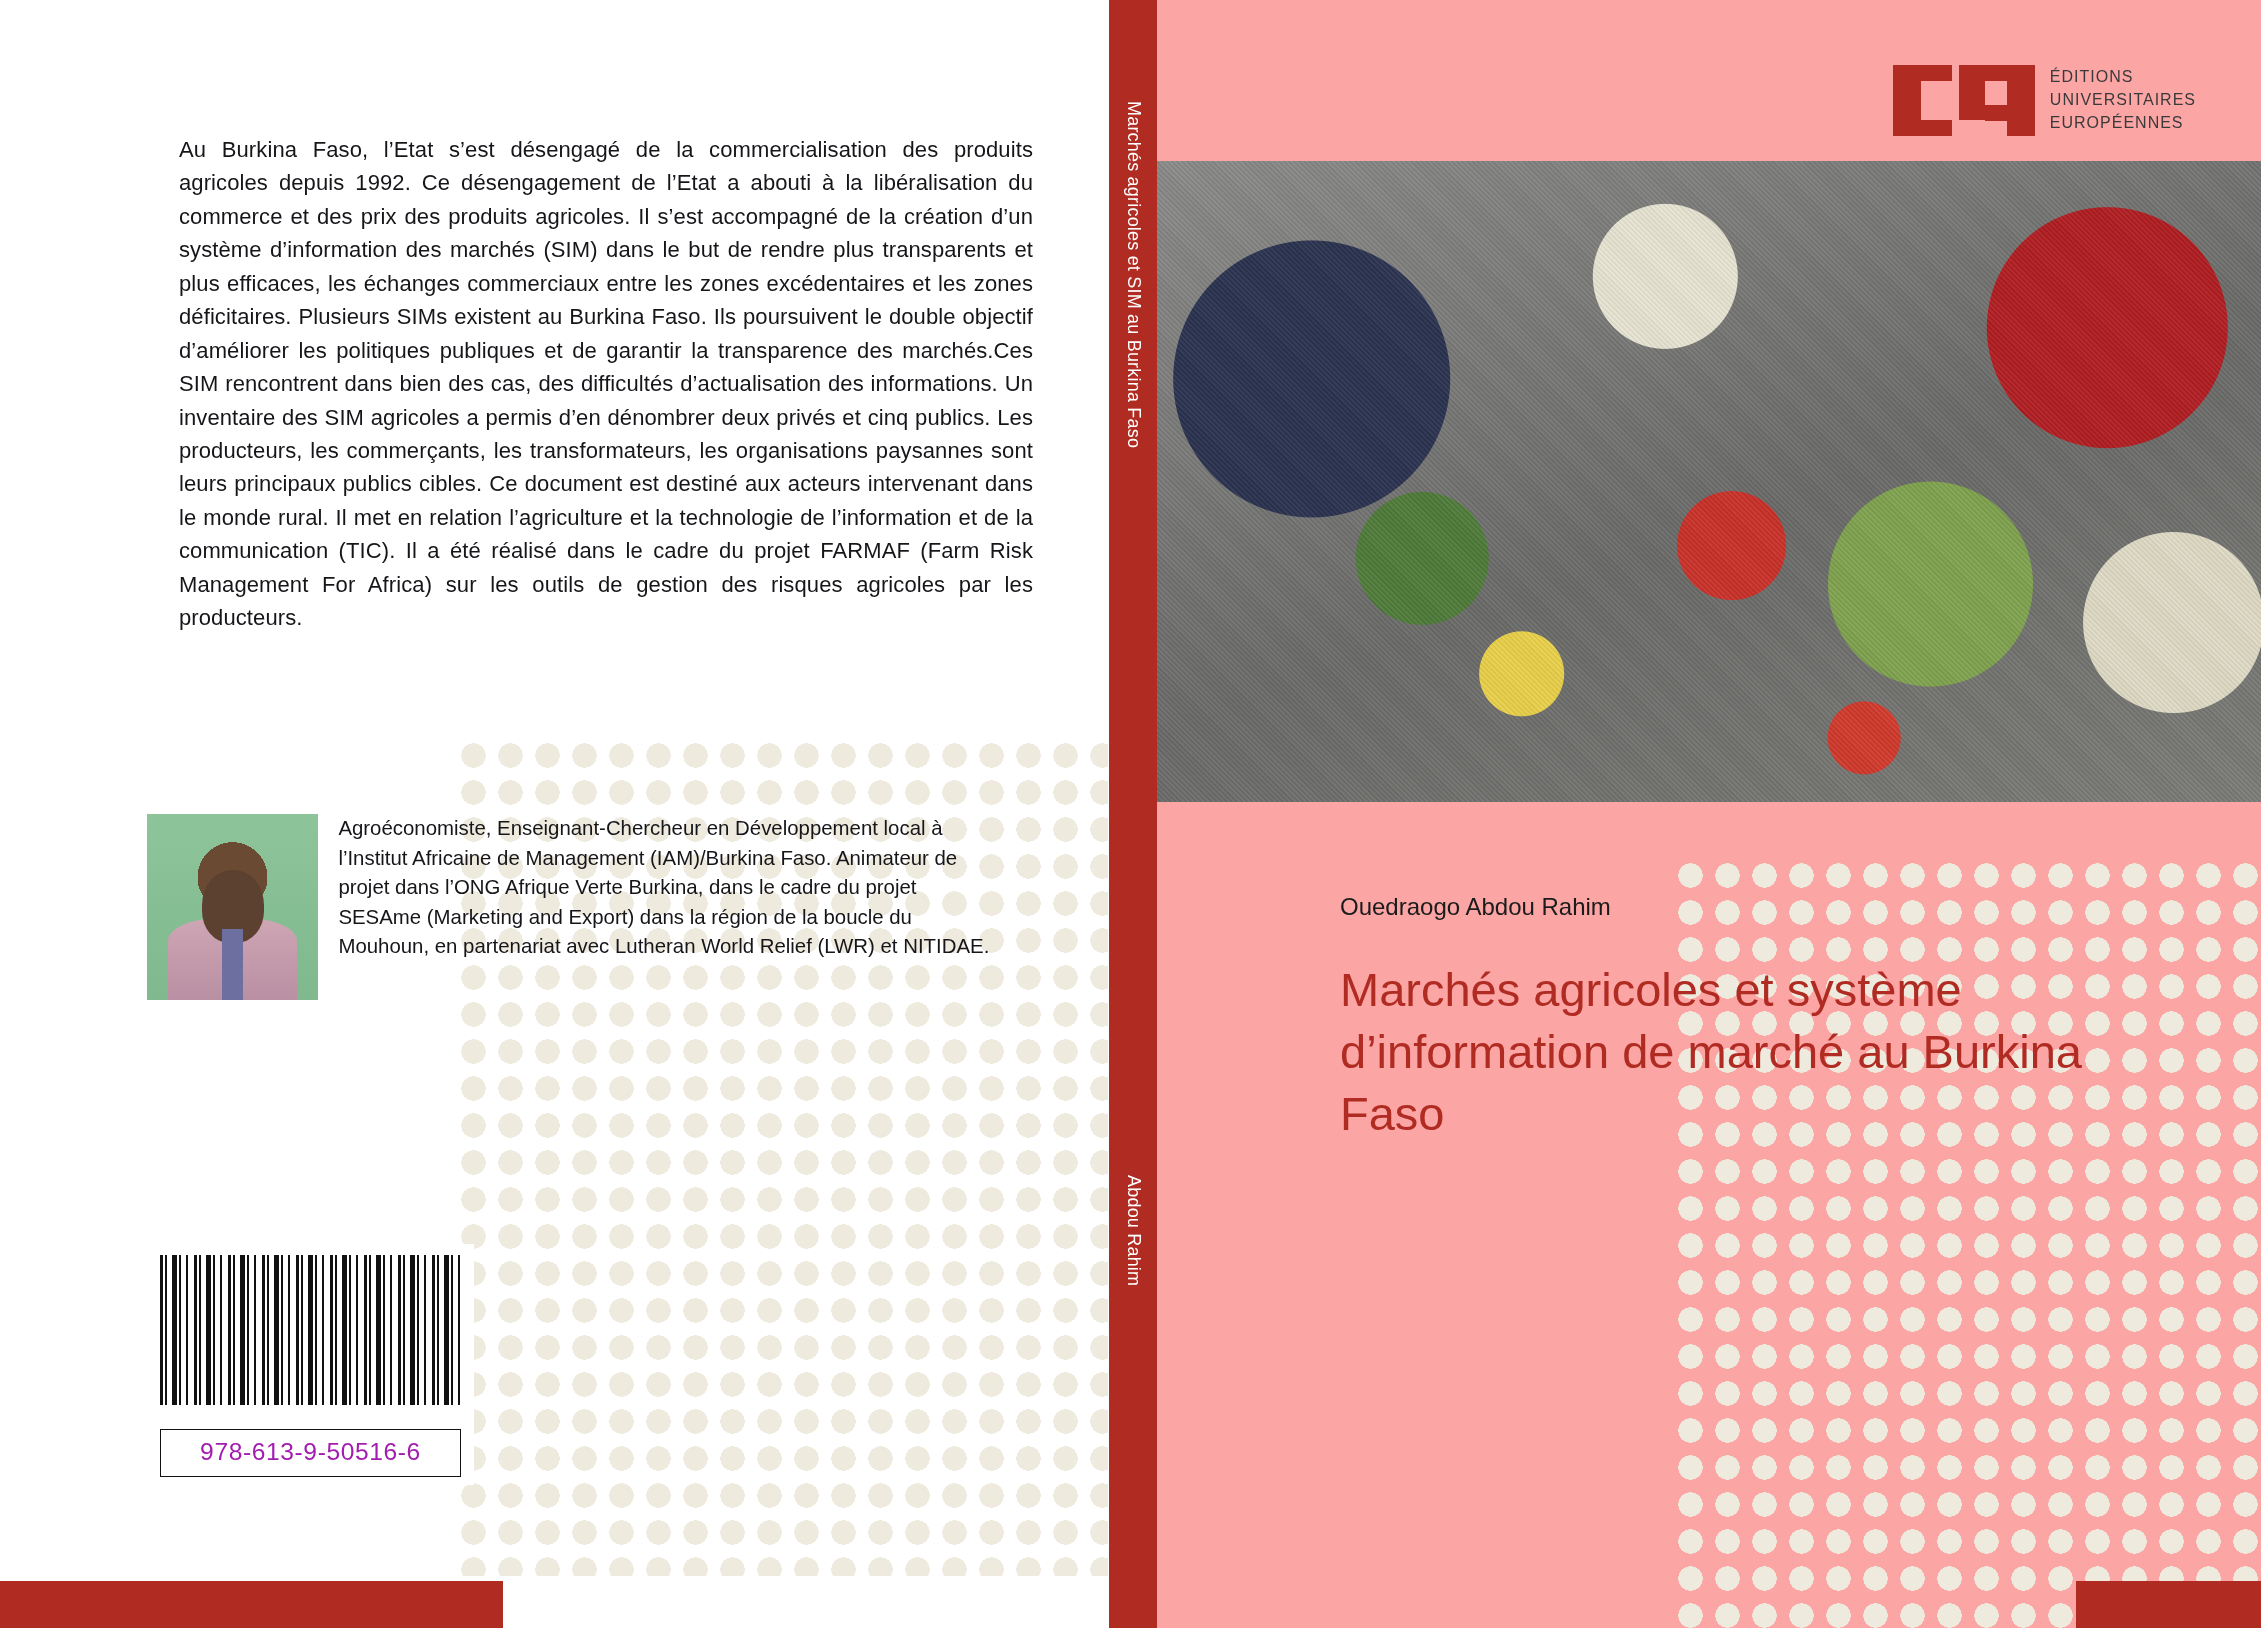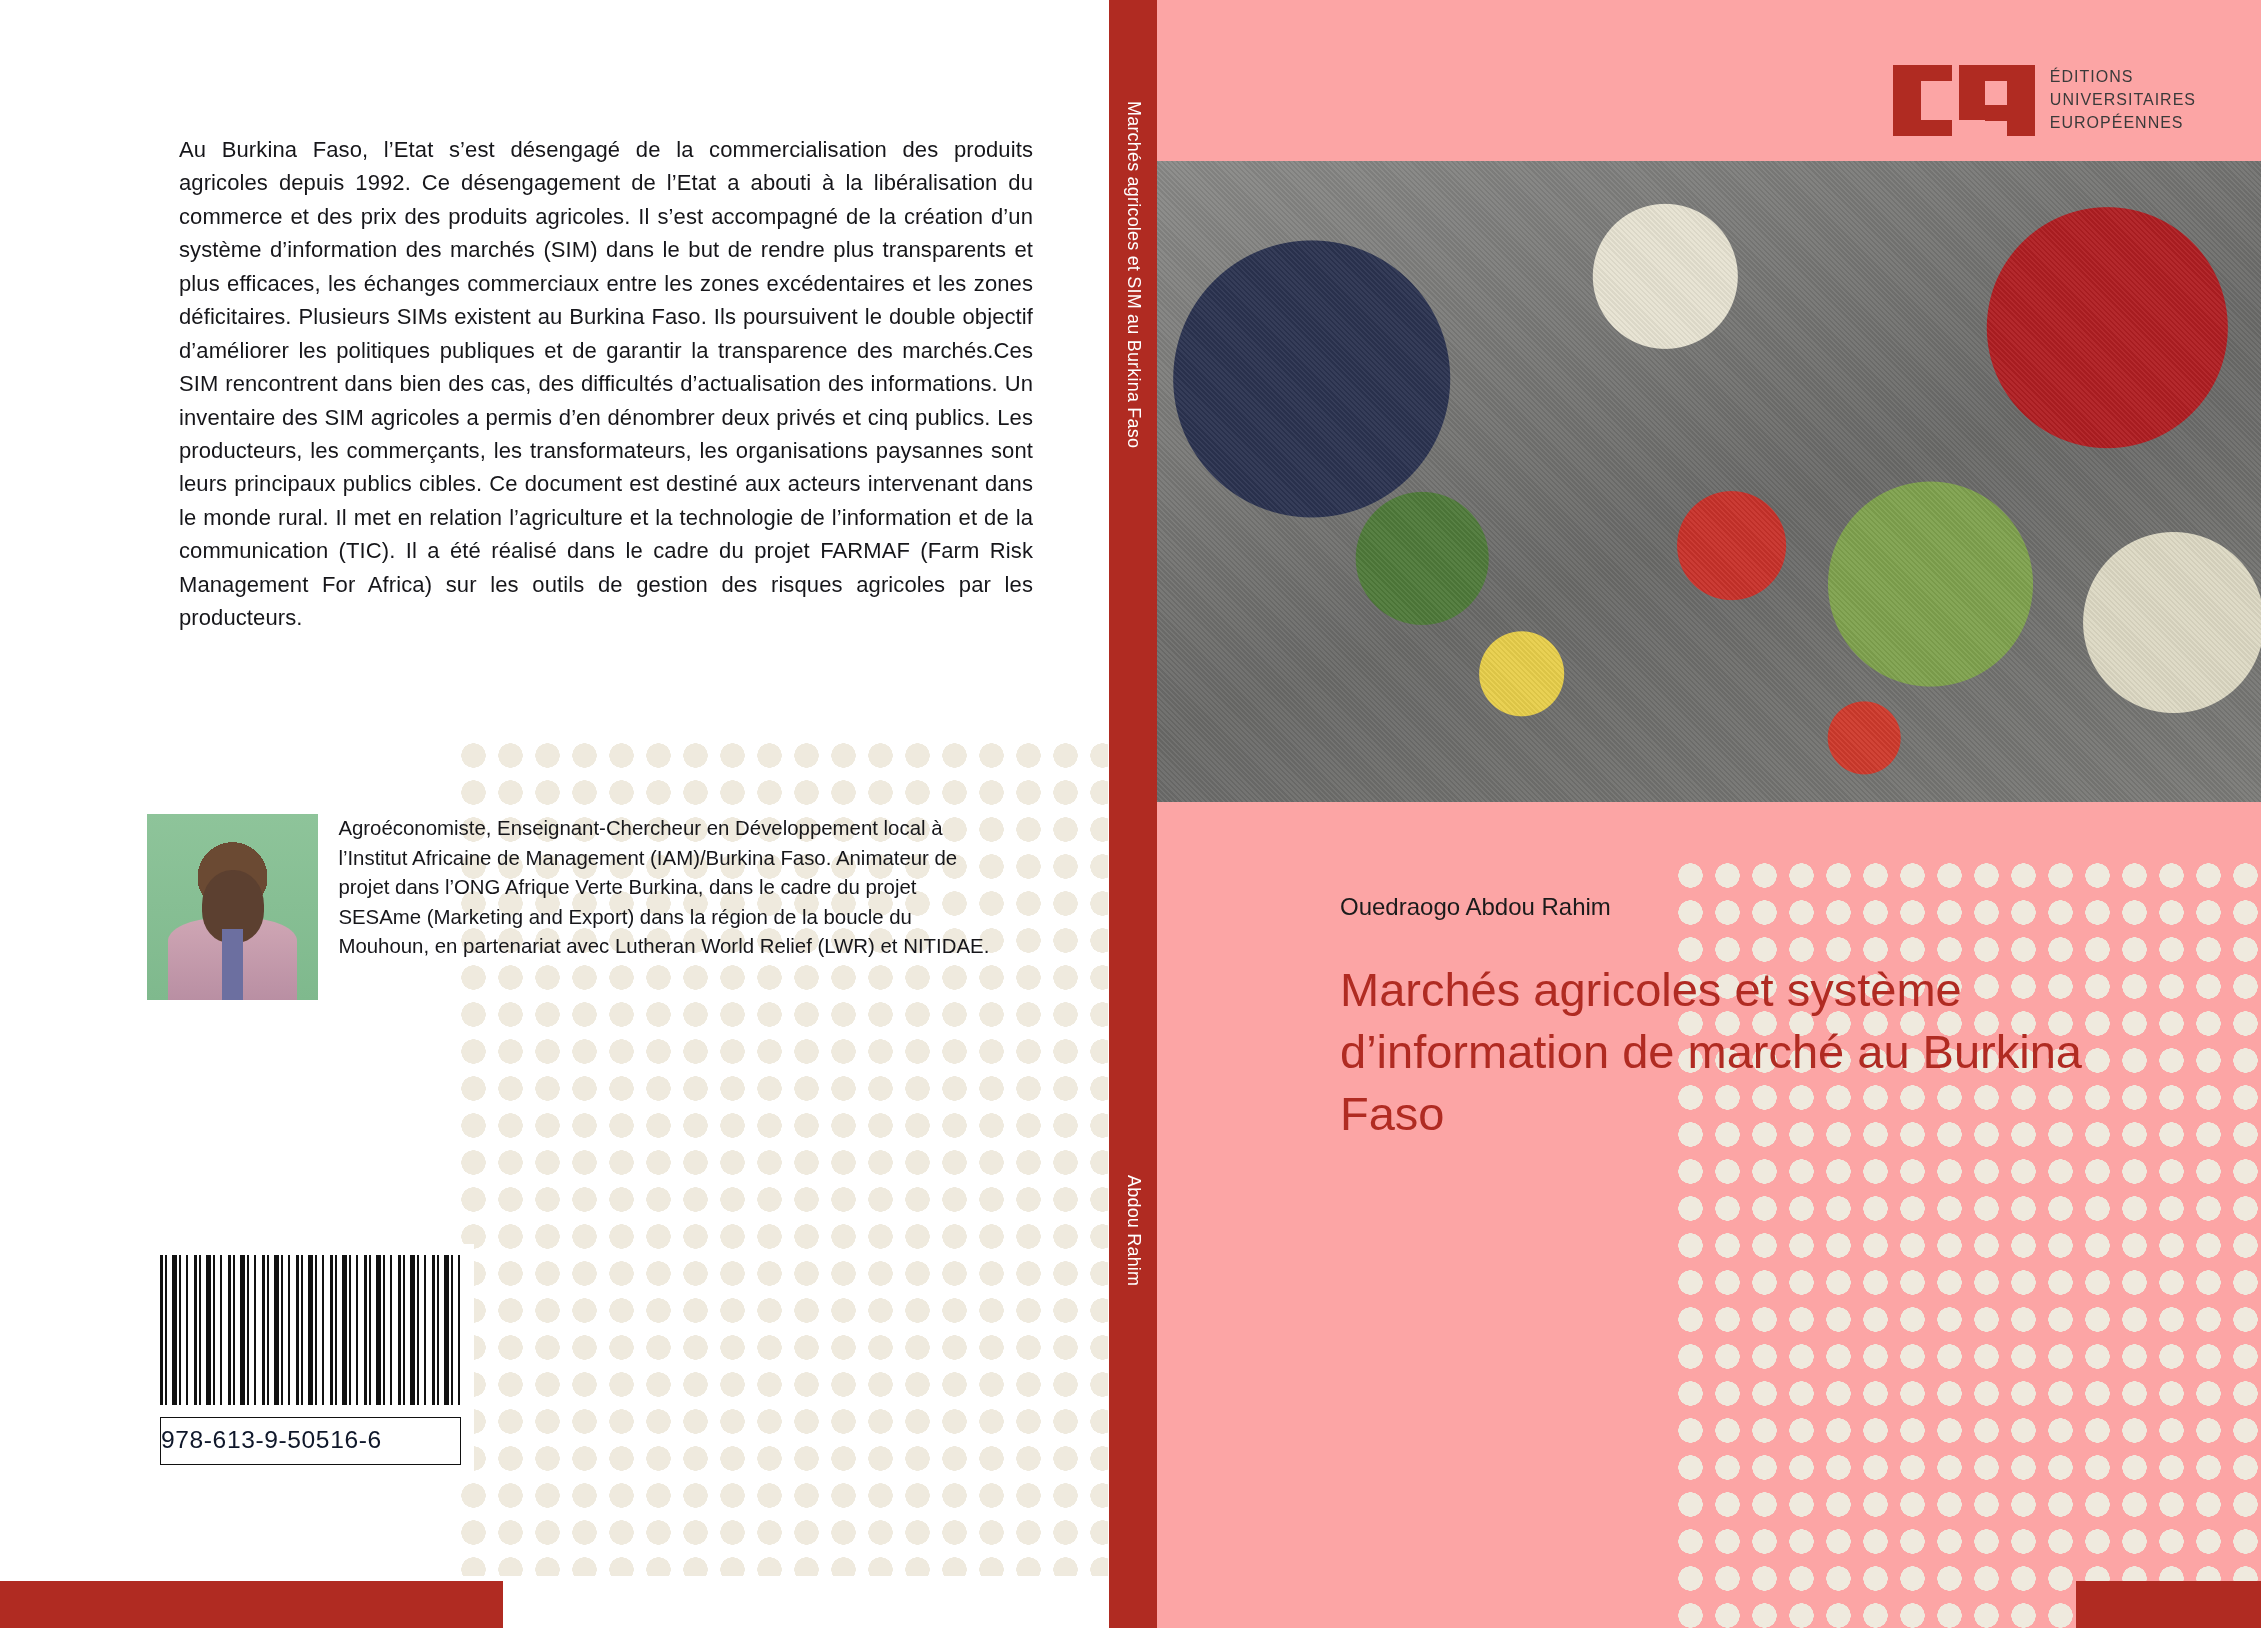--- a/index.html
+++ b/index.html
@@ -122,26 +122,27 @@
   }
   .barcode-bars {
     height: 150px;
     width: 100%;
     background-image: repeating-linear-gradient(90deg,
       #111 0 3px, #fff 3px 5.4px, #111 5.4px 7.2px, #fff 7.2px 12px,
       #111 12px 17px, #fff 17px 19px, #111 19px 21px, #fff 21px 26px,
       #111 26px 28px, #fff 28px 34px);
   }
   .barcode-num {
-    margin-top: 12px;
+    margin-top: 24px;
     border: 1.8px solid #111;
+    text-align: center;
     font-size: 24.6px;
     letter-spacing: 0.6px;
     padding: 8.4px 0 9.6px 0;
-    color: #0f172a;
+    color: #a21caf;
     font-family: "Liberation Sans", sans-serif;
   }
 
   
   .spine {
     position: absolute;
     left: 1109px;
     top: 0;
     width: 48px;
     height: 1628px;

